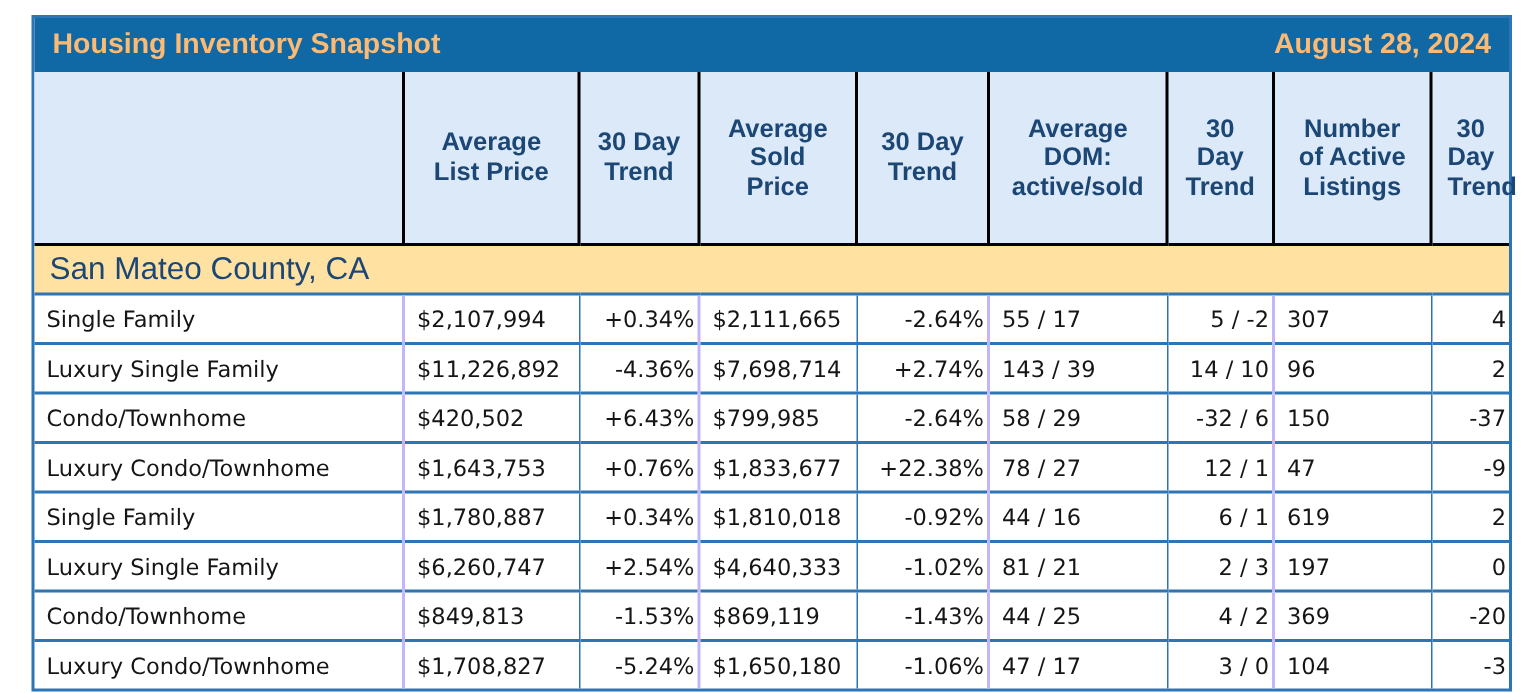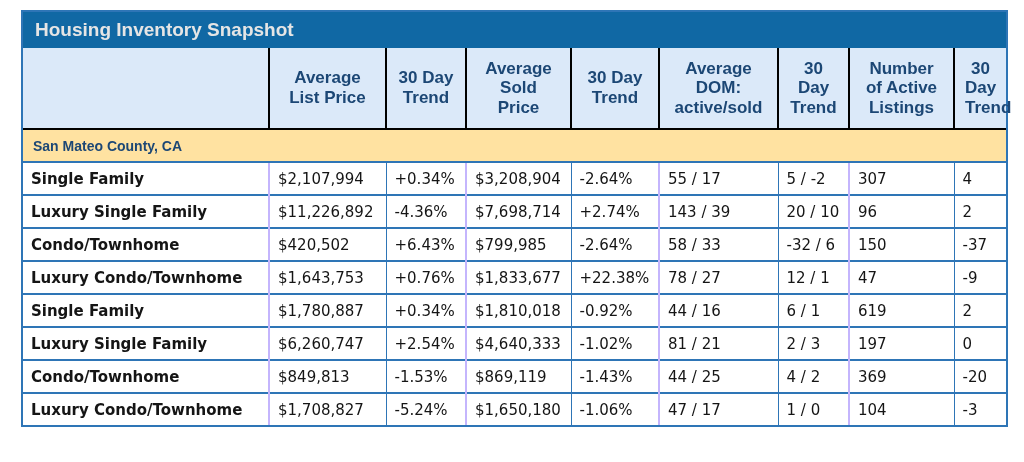--- a/index.html
+++ b/index.html
@@ -4,50 +4,51 @@
 <style>
   :root{
     --header_bar:#1068A4; --header_bg:#DBE9F9; --section_bg:#FFE2A1; --navy:#1C4775;
     --positive:#2CA02C; --negative:#F20000; --border_blue:#2E75B6; --ink:#151515;
   }
   html,body{margin:0;padding:0;background:#ffffff;}
   .page{width:1024px;height:462px;position:relative;background:#fff;overflow:hidden;
         font-family:"Liberation Sans",sans-serif;}
   .card{position:absolute;left:21px;top:10px;width:987px;box-sizing:border-box;
         border:2px solid var(--border_blue);background:#fff;}
-  .titlebar{background:var(--header_bar);color:#e5e5e5;height:36px;display:flex;
+  .titlebar{background:var(--header_bar);color:#fdba74;height:36px;display:flex;
         align-items:center;justify-content:space-between;padding:0 12px;
         font-weight:bold;font-size:19px;gap:48px;}
   table{border-collapse:collapse;table-layout:fixed;width:983px;}
   thead th{background:var(--header_bg);color:var(--navy);font-size:17px;font-weight:bold;
         height:76px;vertical-align:middle;text-align:center;line-height:1.15;
         border-left:2px solid #000;border-bottom:2px solid #000;padding:2px 4px;}
   thead th:first-child{border-left:none;}
   thead th.pad12{padding:2px 12px;}
-  thead th.pad10{padding:2px 10px;}
-  tr.section td{background:var(--section_bg);color:var(--navy);font-weight:bold;
-        font-size:14px;height:31px;padding:0 10px;border-top:2px solid var(--border_blue);
+  thead th.pad10{padding:19px 10px;}
+  tr.section td{background:var(--section_bg);color:var(--navy);font-weight:normal;
+        font-size:21px;height:31px;padding:0 10px;border-top:2px solid var(--border_blue);
         vertical-align:middle;}
   tr.datarow td{height:31px;font-family:"DejaVu Sans",sans-serif;font-size:15px;
         color:var(--ink);padding:0 2px 0 8px;border-top:2px solid var(--border_blue);
         vertical-align:middle;white-space:nowrap;overflow:hidden;}
-  td.label{font-weight:bold;}
+  td.label{font-weight:normal;}
   td.vb{border-left:2px solid #c4b5fd;}
-  td.vl{border-left:1px solid var(--border_blue);}
+  td.vl{border-left:1px solid var(--border_blue);text-align:right;}
   td.pos{color:var(--positive);}
   td.neg{color:var(--negative);}
 </style>
 </head>
 <body>
 
 <div class="page">
   <div class="card">
 
     <div class="titlebar">
       <span>Housing Inventory Snapshot</span>
+      <span>August 28, 2024</span>
     </div>
 
     <table>
       <colgroup>
         <col style="width:246px">
           <col style="width:117px">
           <col style="width:80px">
         <col style="width:105px">
           <col style="width:88px">
           <col style="width:119px">
@@ -69,45 +70,45 @@
         </tr>
       </thead>
       <tbody>
         <tr class="section">
           <td colspan="9">San Mateo County, CA</td>
         </tr>
         <tr class="datarow">
           <td class="label">Single Family</td>
           <td class="vb">$2,107,994</td>
           <td class="vl pos">+0.34%</td>
-          <td class="vb">$3,208,904</td>
+          <td class="vb">$2,111,665</td>
           <td class="vl neg">-2.64%</td>
           <td class="vb">55 / 17</td>
           <td class="vl">5 / -2</td>
           <td class="vb">307</td>
           <td class="vl">4</td>
         </tr>
         <tr class="datarow">
           <td class="label">Luxury Single Family</td>
           <td class="vb">$11,226,892</td>
           <td class="vl neg">-4.36%</td>
           <td class="vb">$7,698,714</td>
           <td class="vl pos">+2.74%</td>
           <td class="vb">143 / 39</td>
-          <td class="vl">20 / 10</td>
+          <td class="vl">14 / 10</td>
           <td class="vb">96</td>
           <td class="vl">2</td>
         </tr>
         <tr class="datarow">
           <td class="label">Condo/Townhome</td>
           <td class="vb">$420,502</td>
           <td class="vl pos">+6.43%</td>
           <td class="vb">$799,985</td>
           <td class="vl neg">-2.64%</td>
-          <td class="vb">58 / 33</td>
+          <td class="vb">58 / 29</td>
           <td class="vl">-32 / 6</td>
           <td class="vb">150</td>
           <td class="vl">-37</td>
         </tr>
         <tr class="datarow">
           <td class="label">Luxury Condo/Townhome</td>
           <td class="vb">$1,643,753</td>
           <td class="vl pos">+0.76%</td>
           <td class="vb">$1,833,677</td>
           <td class="vl pos">+22.38%</td>
@@ -149,20 +150,20 @@
           <td class="vb">369</td>
           <td class="vl">-20</td>
         </tr>
         <tr class="datarow">
           <td class="label">Luxury Condo/Townhome</td>
           <td class="vb">$1,708,827</td>
           <td class="vl neg">-5.24%</td>
           <td class="vb">$1,650,180</td>
           <td class="vl neg">-1.06%</td>
           <td class="vb">47 / 17</td>
-          <td class="vl">1 / 0</td>
+          <td class="vl">3 / 0</td>
           <td class="vb">104</td>
           <td class="vl">-3</td>
         </tr>
       </tbody>
     </table>
   </div>
 </div>
 
 </body></html>

